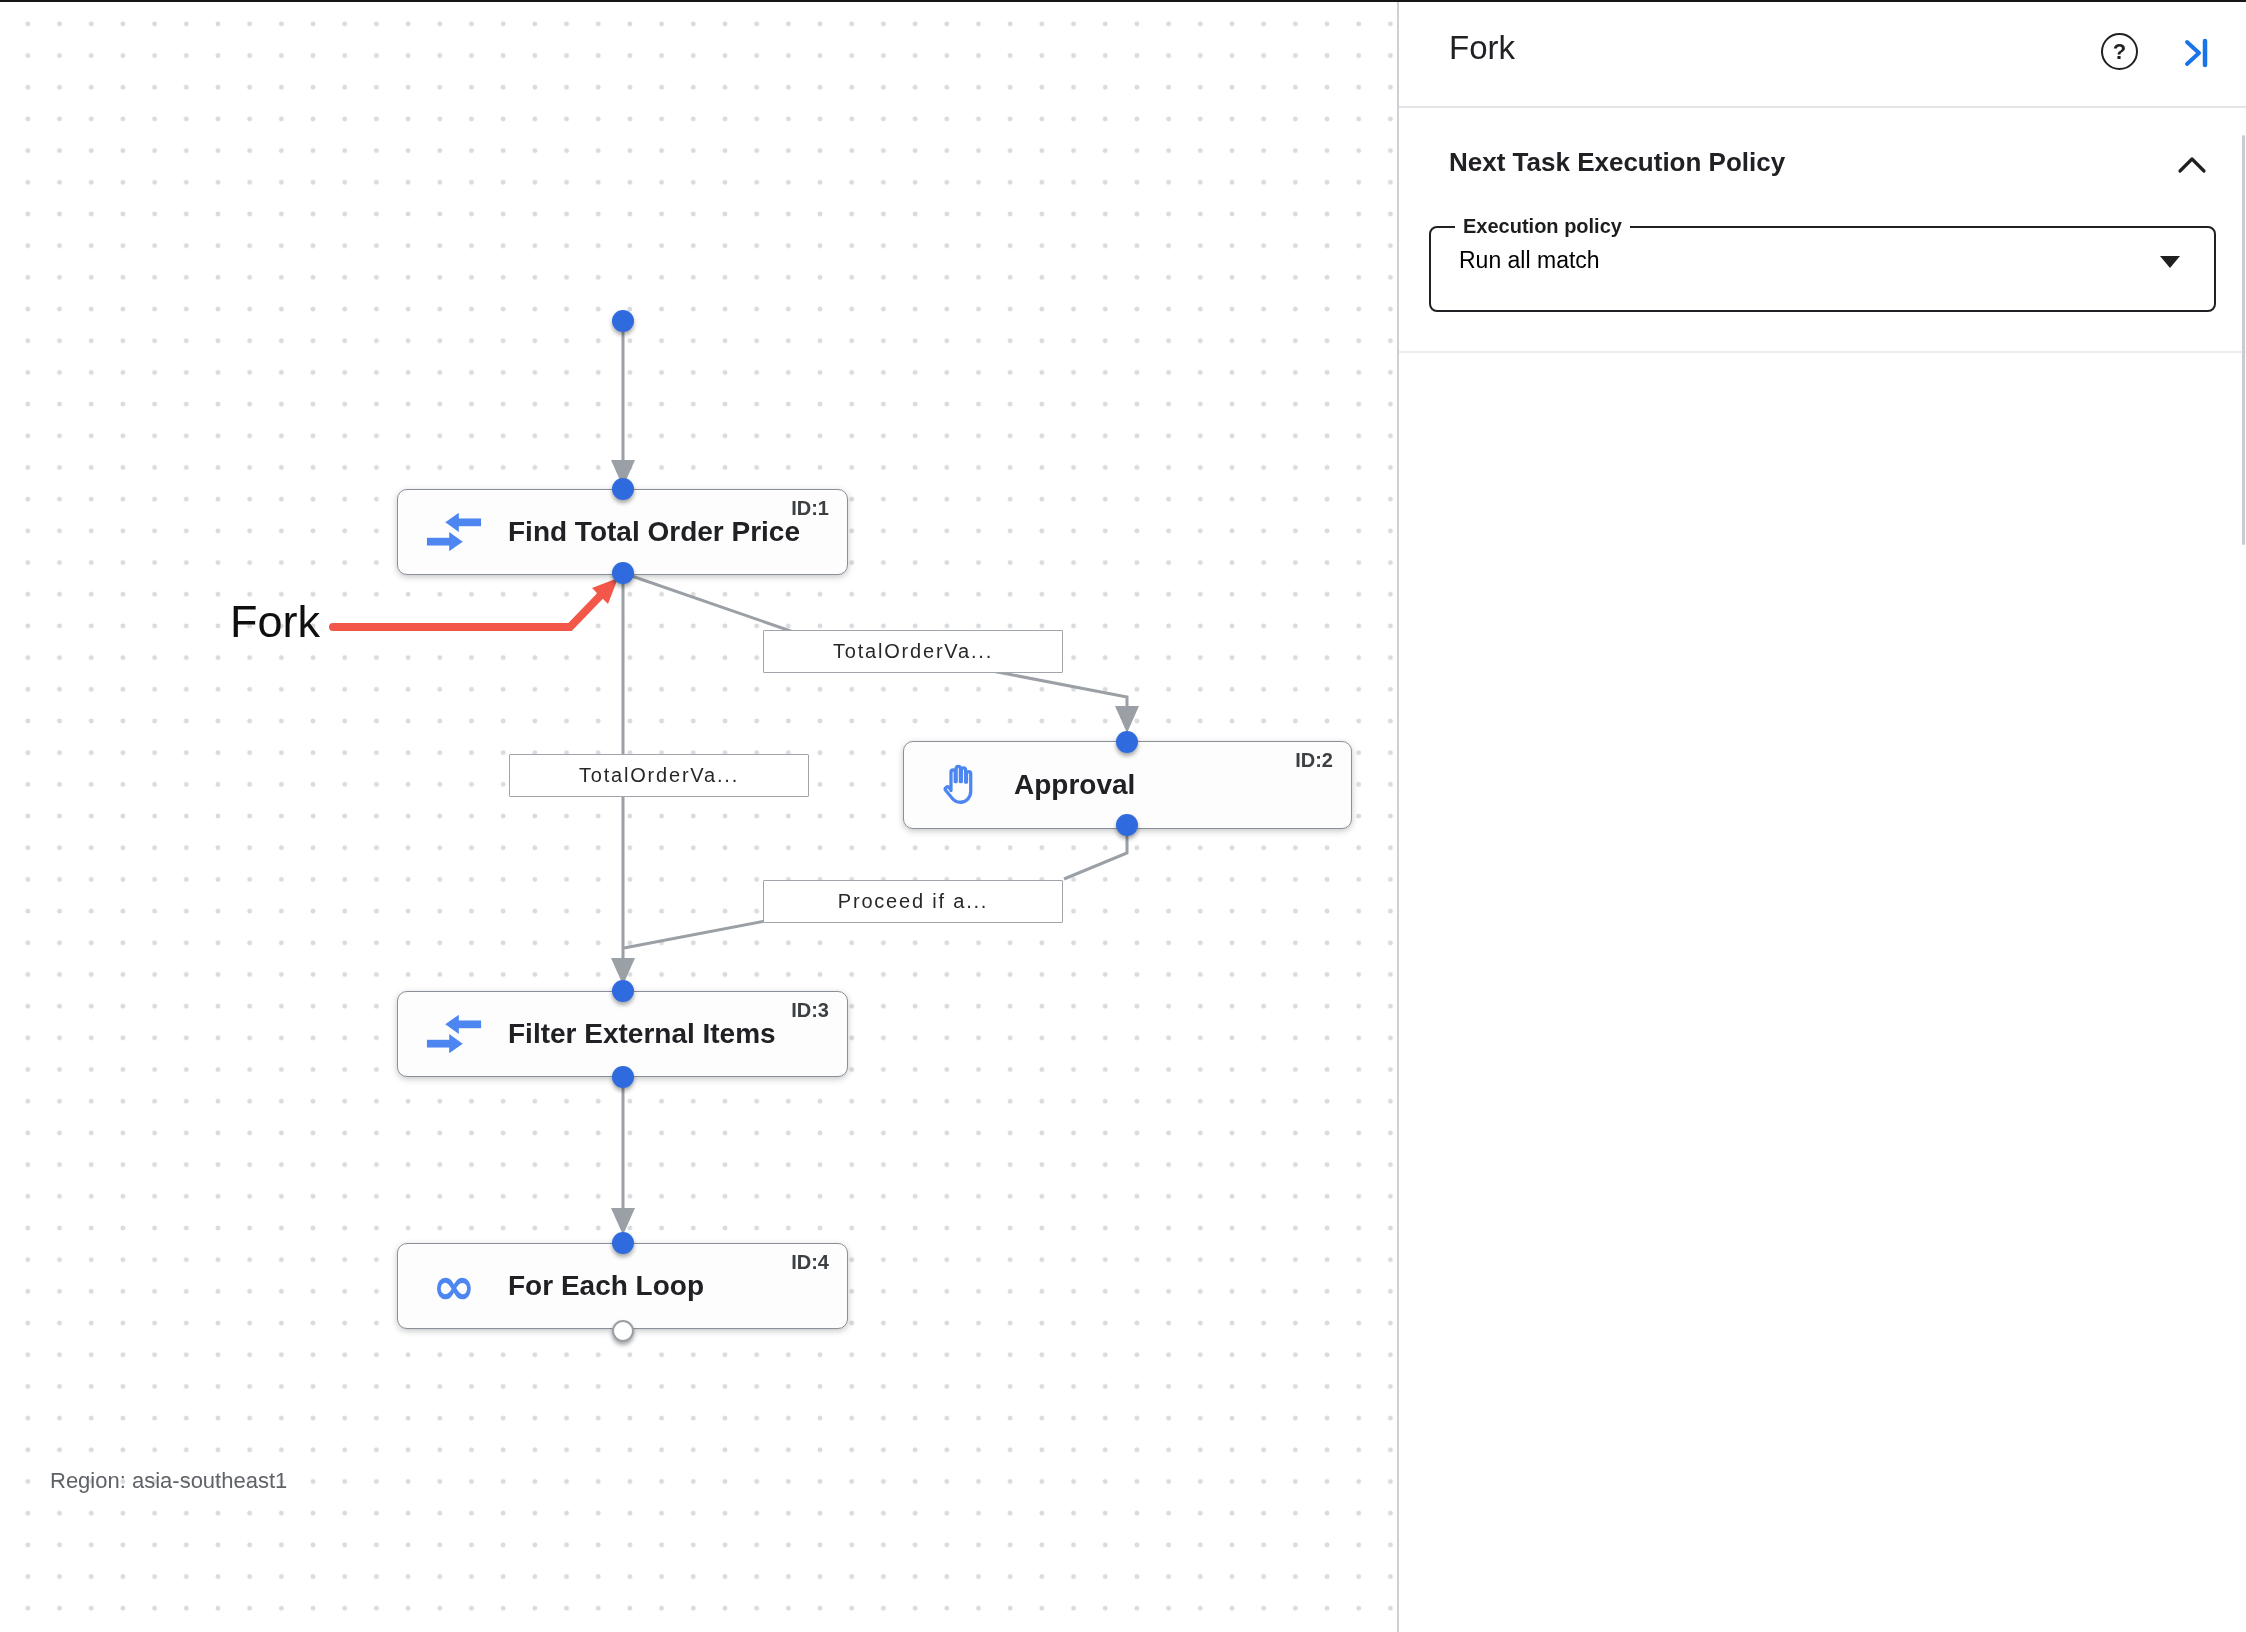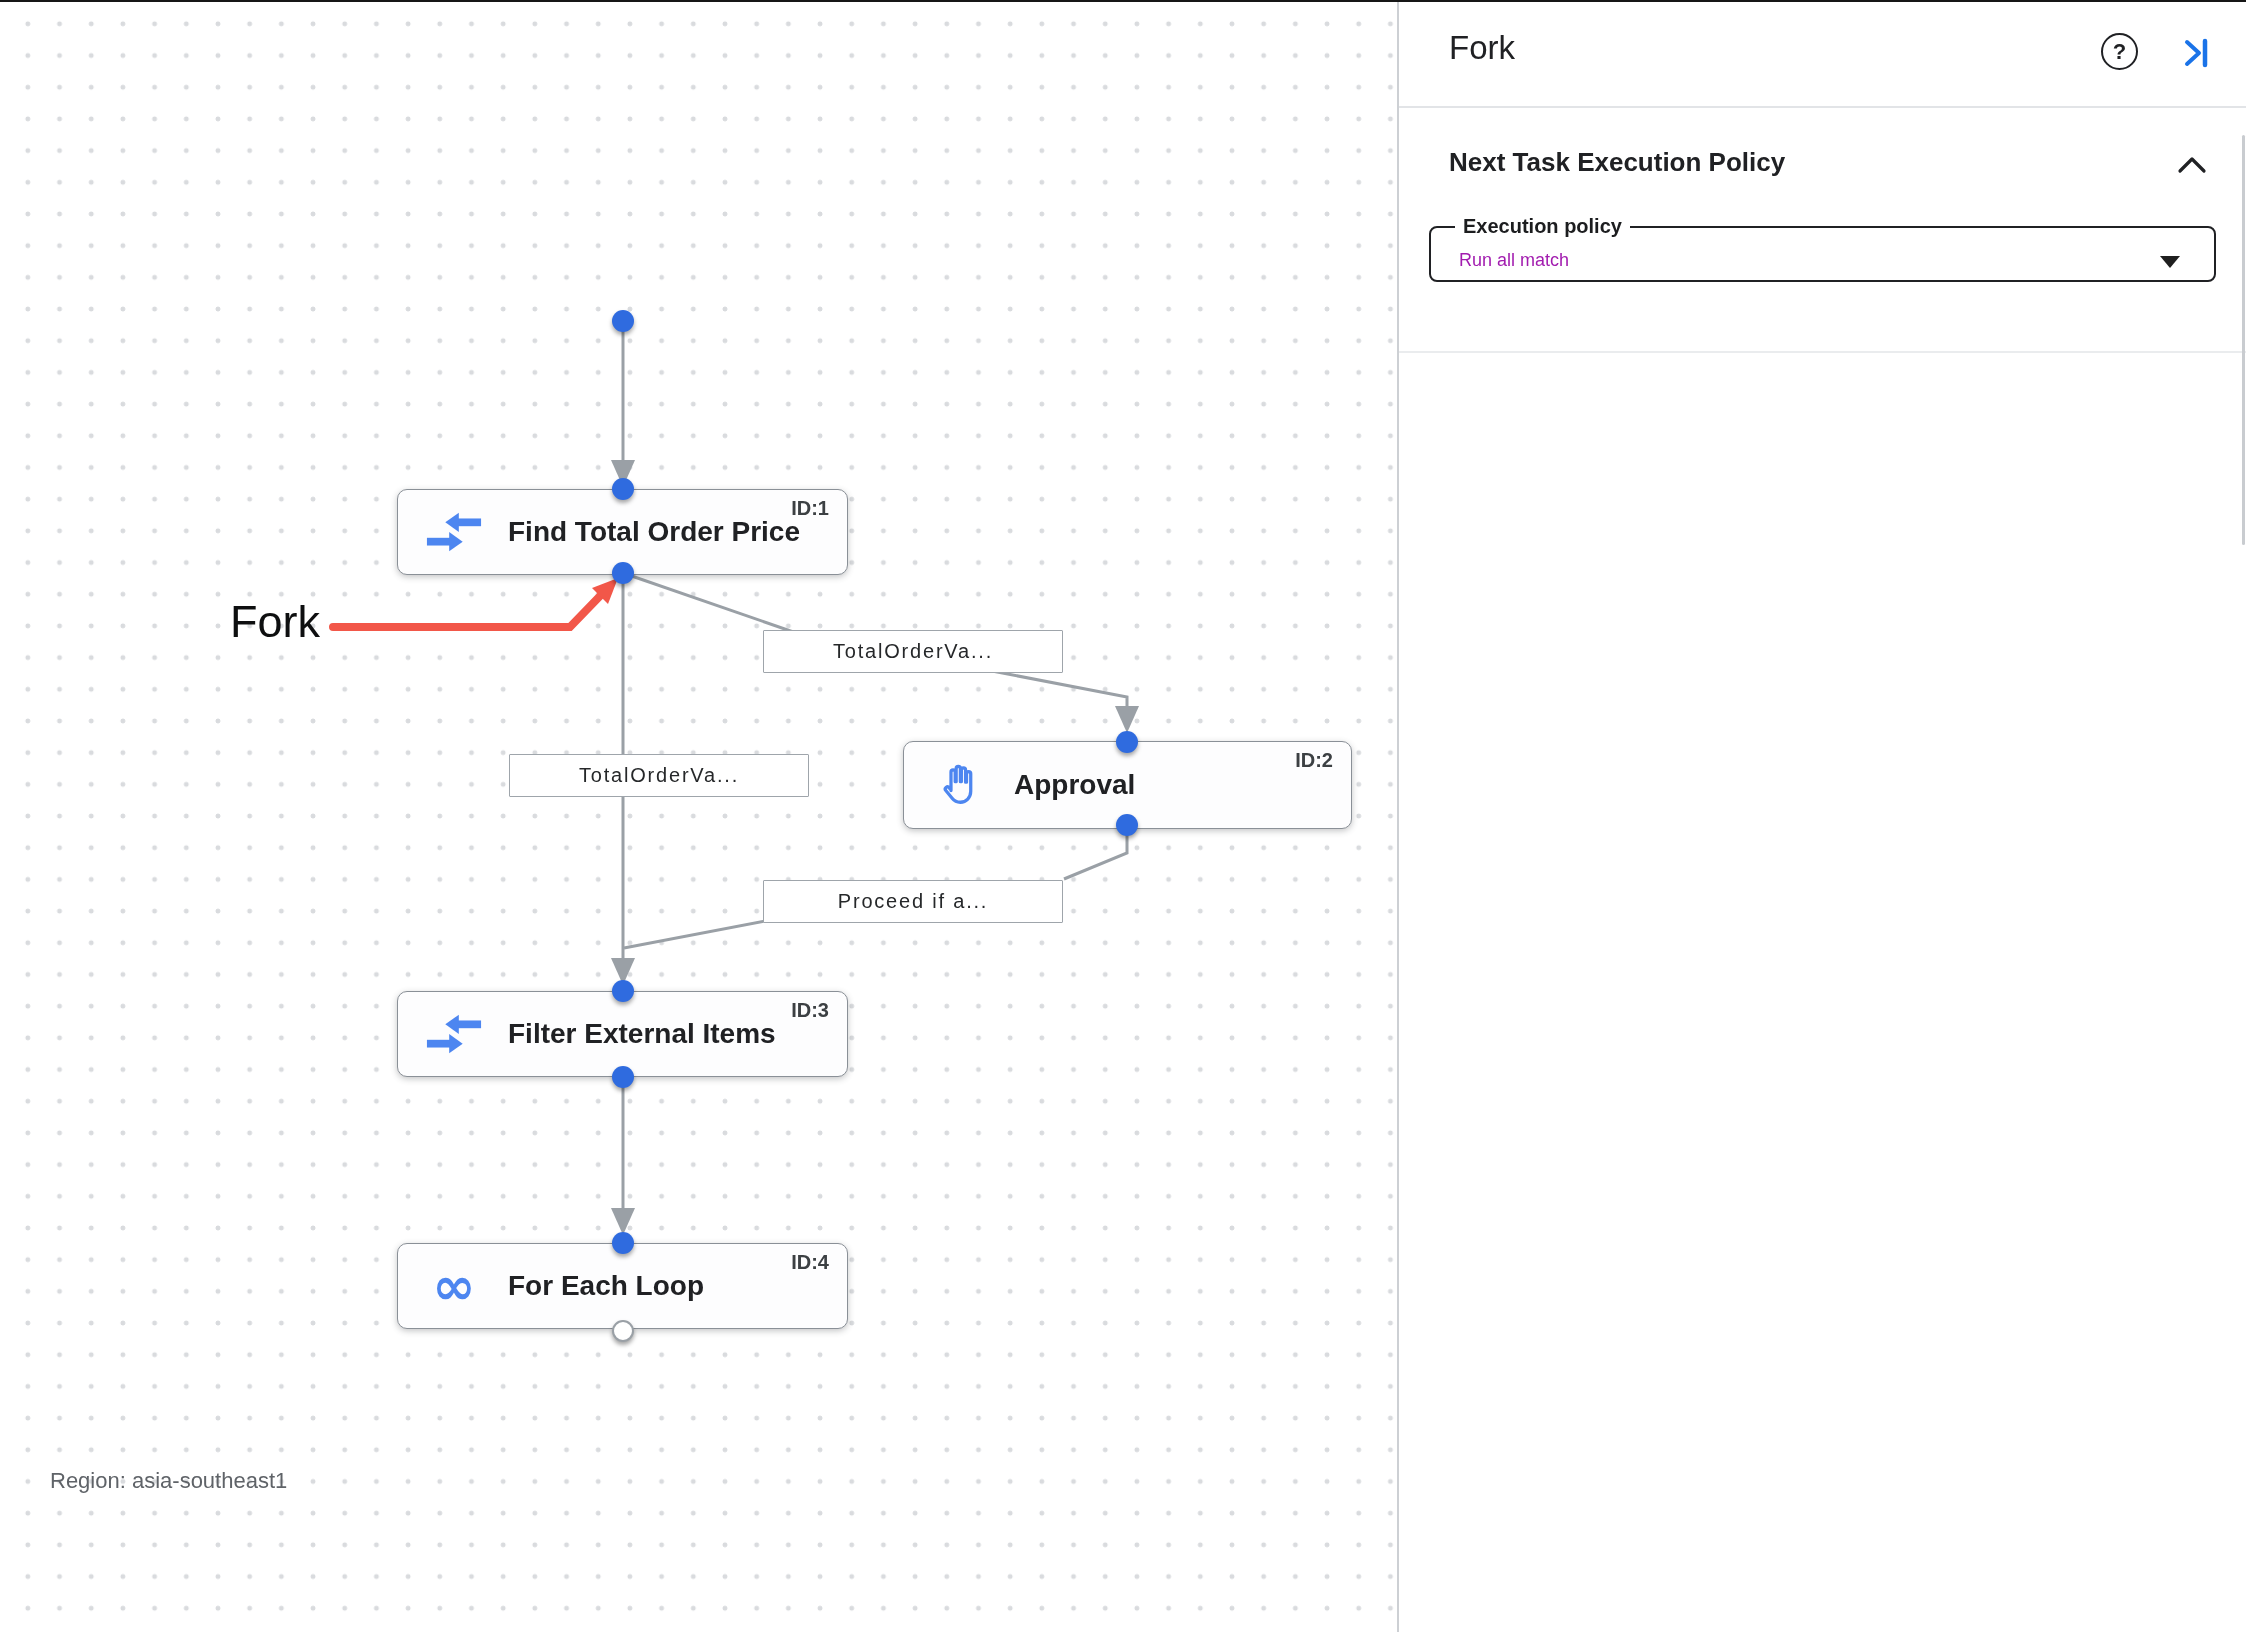--- a/index.html
+++ b/index.html
@@ -43,25 +43,25 @@
   #panel { position:absolute; left:1397px; top:0; width:849px; height:1632px; background:#fff;
            border-left:2px solid #cdd0d4; z-index:10; }
   .panel-title { position:absolute; left:50px; top:29px; font-size:33px; color:#202124; }
   .help-ic { position:absolute; left:702px; top:33px; width:37px; height:37px; border:2.5px solid #202124;
              border-radius:50%; display:flex; align-items:center; justify-content:center;
              font-size:22px; font-weight:bold; color:#202124; }
   .collapse-ic { position:absolute; left:780px; top:36px; }
   .divider1 { position:absolute; left:0; top:106px; width:849px; height:2px; background:#e2e4e7; }
   .section-head { position:absolute; left:50px; top:147px; font-size:26px; font-weight:bold; color:#202124; }
   .chevron-up { position:absolute; left:778px; top:155px; }
-  .field { position:absolute; left:30px; top:226px; width:787px; height:56px;
+  .field { position:absolute; left:30px; top:226px; width:787px; height:86px;
            border:2px solid #202124; border-radius:8px; background:#fff; }
   .field-label { position:absolute; left:24px; top:-13px; background:#fff; padding:0 8px;
                  font-size:20px; font-weight:600; color:#1c1d1f; }
-  .field-value { position:absolute; left:28px; top:0; line-height:65px; font-size:18px; color:#a21caf; }
+  .field-value { position:absolute; left:28px; top:0; line-height:65px; font-size:23px; color:#000000; }
   .caret { position:absolute; right:34px; top:28px; width:0; height:0;
            border-left:10px solid transparent; border-right:10px solid transparent;
            border-top:12px solid #1f1f1f; }
   .divider2 { position:absolute; left:0; top:351px; width:849px; height:2px; background:#eaecee; }
   .scroll-thumb { position:absolute; left:843px; top:135px; width:3px; height:410px;
                   background:#c9ccd0; border-radius:2px; }
 </style>
 </head>
 <body>
 

